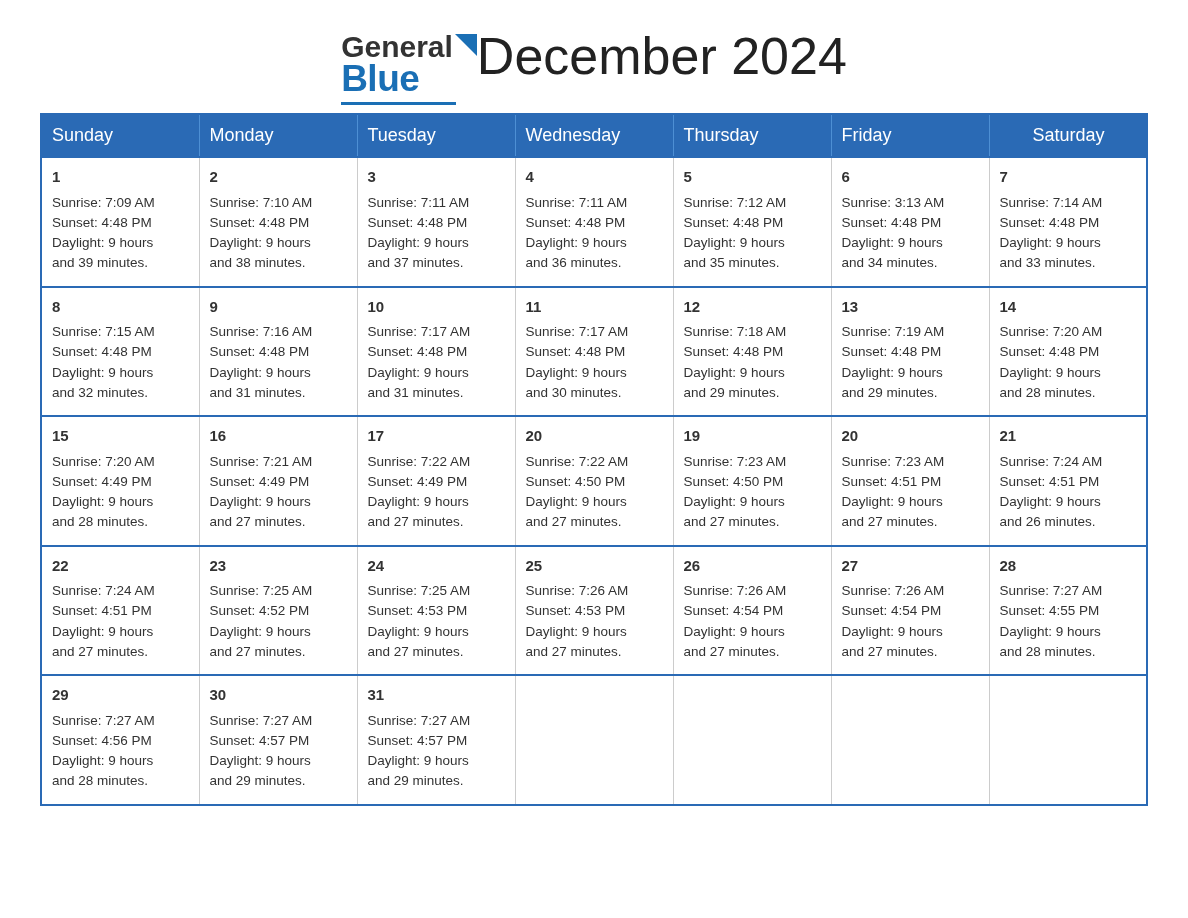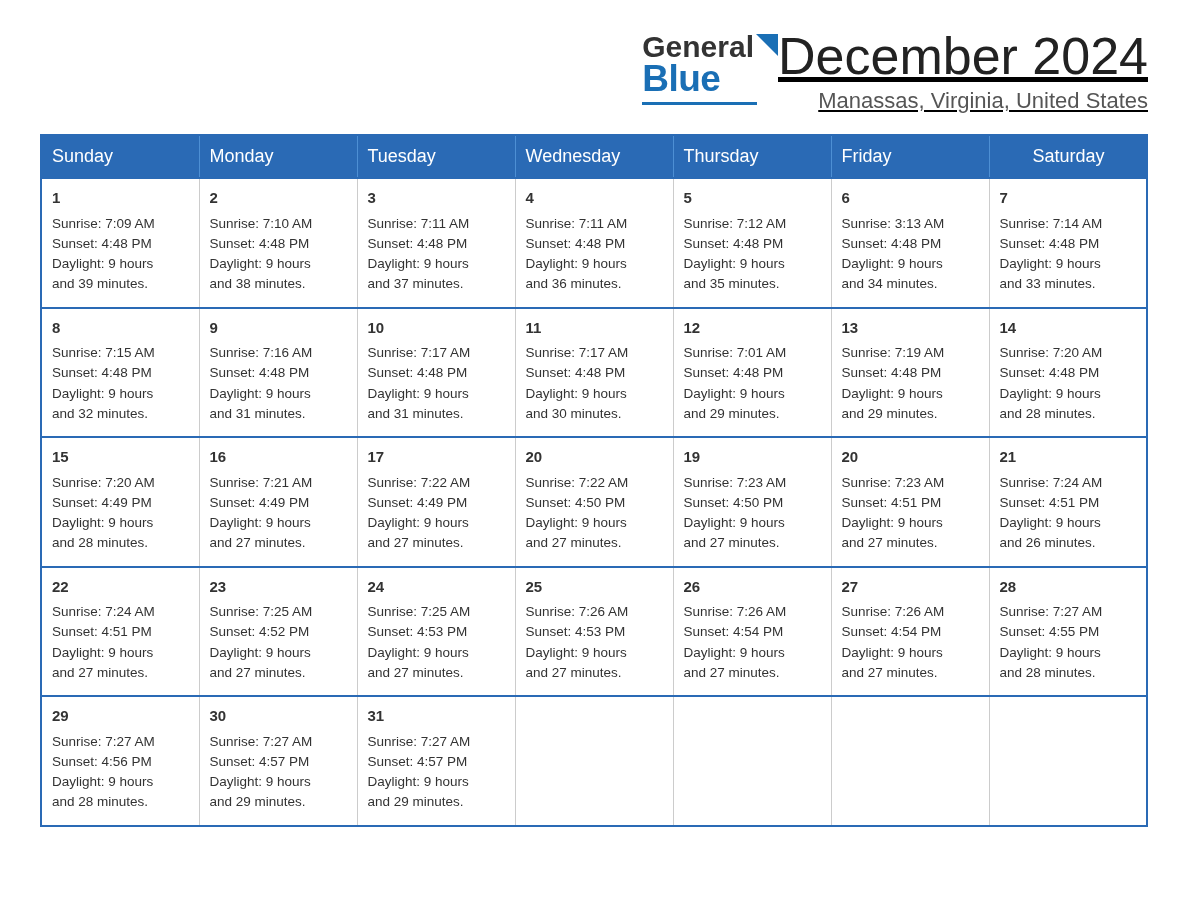--- a/index.html
+++ b/index.html
@@ -5,27 +5,26 @@
     * { box-sizing: border-box; margin: 0; padding: 0; }
     body {
       font-family: Arial, sans-serif;
       background: #fff;
       padding: 30px 40px;
       width: 1188px;
       min-height: 918px;
     }
     .header-area {
       display: flex;
-      justify-content: flex-end;
+      justify-content: center;
       align-items: flex-start;
-      margin-bottom: 20px;
+      margin-bottom: 8px;
     }
     .title-area {
       text-align: right;
-      text-decoration: underline;
     }
     .month-title {
       font-size: 52px;
       font-weight: normal;
       color: #222;
       line-height: 1;
     }
     .location-title {
       font-size: 22px;
       color: #555;
@@ -91,21 +90,20 @@
         </svg>
       </span>
     </div>
     <div style="display:flex;align-items:center;margin-top:-6px;">
       <span style="font-size:37px;font-weight:bold;color:#1a6fb5;letter-spacing:-0.5px;">Blue</span>
     </div>
     <div style="height:3px;background:#1a6fb5;width:115px;margin-top:2px;"></div>
   </div>
   <div class="title-area">
     <div class="month-title">December 2024</div>
-    <div class="location-title">Manassas, Virginia, United States</div>
   </div>
 </div>
 
 <table class="calendar-table">
   <thead>
     <tr>
     <th>Sunday</th>
         <th>Monday</th>
         <th>Tuesday</th>
         <th>Wednesday</th>
@@ -122,21 +120,21 @@
         <td><span class="day-num">4</span><span>Sunrise: 7:11 AM</span><br><span>Sunset: 4:48 PM</span><br><span>Daylight: 9 hours</span><br><span>and 36 minutes.</span></td>
         <td><span class="day-num">5</span><span>Sunrise: 7:12 AM</span><br><span>Sunset: 4:48 PM</span><br><span>Daylight: 9 hours</span><br><span>and 35 minutes.</span></td>
         <td><span class="day-num">6</span><span>Sunrise: 3:13 AM</span><br><span>Sunset: 4:48 PM</span><br><span>Daylight: 9 hours</span><br><span>and 34 minutes.</span></td>
         <td><span class="day-num">7</span><span>Sunrise: 7:14 AM</span><br><span>Sunset: 4:48 PM</span><br><span>Daylight: 9 hours</span><br><span>and 33 minutes.</span></td>
       </tr>
       <tr>
         <td><span class="day-num">8</span><span>Sunrise: 7:15 AM</span><br><span>Sunset: 4:48 PM</span><br><span>Daylight: 9 hours</span><br><span>and 32 minutes.</span></td>
         <td><span class="day-num">9</span><span>Sunrise: 7:16 AM</span><br><span>Sunset: 4:48 PM</span><br><span>Daylight: 9 hours</span><br><span>and 31 minutes.</span></td>
         <td><span class="day-num">10</span><span>Sunrise: 7:17 AM</span><br><span>Sunset: 4:48 PM</span><br><span>Daylight: 9 hours</span><br><span>and 31 minutes.</span></td>
         <td><span class="day-num">11</span><span>Sunrise: 7:17 AM</span><br><span>Sunset: 4:48 PM</span><br><span>Daylight: 9 hours</span><br><span>and 30 minutes.</span></td>
-        <td><span class="day-num">12</span><span>Sunrise: 7:01 AM</span><br><span>Sunset: 4:48 PM</span><br><span>Daylight: 9 hours</span><br><span>and 29 minutes.</span></td>
+        <td><span class="day-num">12</span><span>Sunrise: 7:18 AM</span><br><span>Sunset: 4:48 PM</span><br><span>Daylight: 9 hours</span><br><span>and 29 minutes.</span></td>
         <td><span class="day-num">13</span><span>Sunrise: 7:19 AM</span><br><span>Sunset: 4:48 PM</span><br><span>Daylight: 9 hours</span><br><span>and 29 minutes.</span></td>
         <td><span class="day-num">14</span><span>Sunrise: 7:20 AM</span><br><span>Sunset: 4:48 PM</span><br><span>Daylight: 9 hours</span><br><span>and 28 minutes.</span></td>
       </tr>
       <tr>
         <td><span class="day-num">15</span><span>Sunrise: 7:20 AM</span><br><span>Sunset: 4:49 PM</span><br><span>Daylight: 9 hours</span><br><span>and 28 minutes.</span></td>
         <td><span class="day-num">16</span><span>Sunrise: 7:21 AM</span><br><span>Sunset: 4:49 PM</span><br><span>Daylight: 9 hours</span><br><span>and 27 minutes.</span></td>
         <td><span class="day-num">17</span><span>Sunrise: 7:22 AM</span><br><span>Sunset: 4:49 PM</span><br><span>Daylight: 9 hours</span><br><span>and 27 minutes.</span></td>
         <td><span class="day-num">20</span><span>Sunrise: 7:22 AM</span><br><span>Sunset: 4:50 PM</span><br><span>Daylight: 9 hours</span><br><span>and 27 minutes.</span></td>
         <td><span class="day-num">19</span><span>Sunrise: 7:23 AM</span><br><span>Sunset: 4:50 PM</span><br><span>Daylight: 9 hours</span><br><span>and 27 minutes.</span></td>
         <td><span class="day-num">20</span><span>Sunrise: 7:23 AM</span><br><span>Sunset: 4:51 PM</span><br><span>Daylight: 9 hours</span><br><span>and 27 minutes.</span></td>

